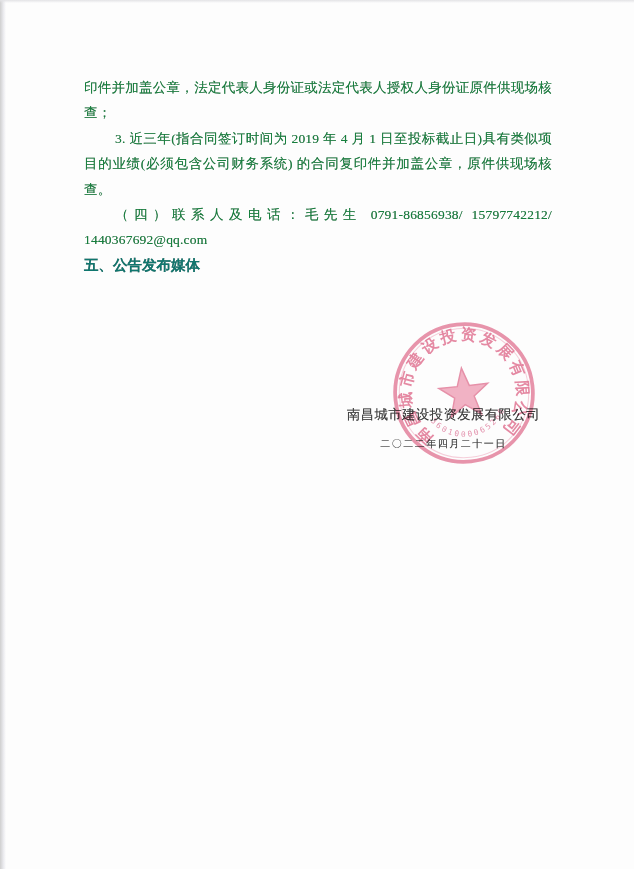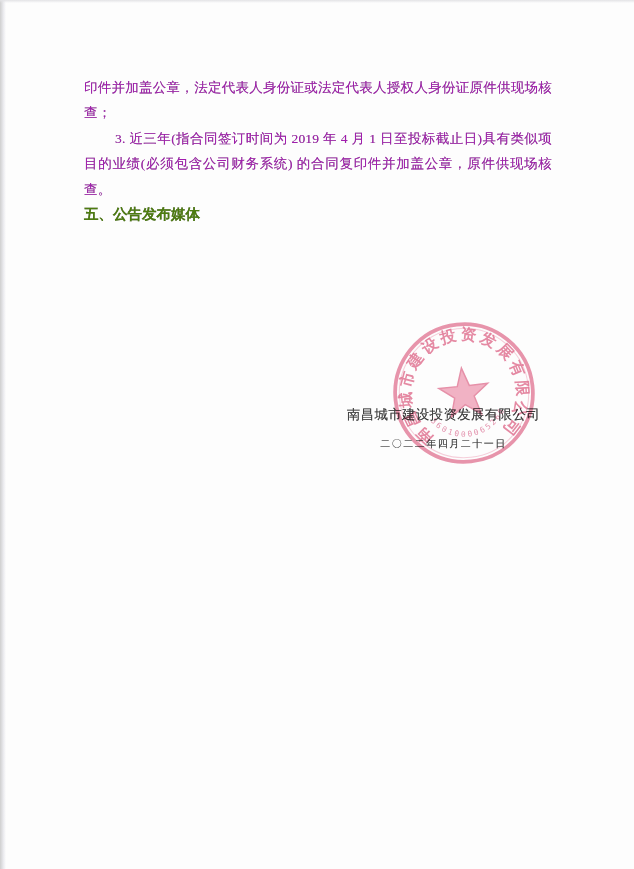--- a/index.html
+++ b/index.html
@@ -21,30 +21,30 @@
   }
   .content{
     position:absolute;left:84px;top:75px;width:468px;
   }
   .content p{
     margin:0;
     font-size:13.5px;
     line-height:25.4px;
     text-align:justify;
     letter-spacing:.2px;
-    color:#a21caf;
+    color:#15803d;
     text-shadow:0 0 .5px rgba(60,60,60,.55);
   }
   .content p.ind{text-indent:2.3em;font-family:Liberation Serif, serif;}
   .content h2{
     margin:0;
     font-size:14.5px;
     font-weight:700;
     line-height:25.4px;
-    color:#4d7c0f;
+    color:#0f766e;
     text-shadow:0 0 .5px rgba(40,40,40,.6);
   }
   .signature{
     position:absolute;top:405px;right:94px;
     text-align:center;
   }
   .signature .company{
     font-size:13.5px;line-height:20px;color:#3d3d3d;
     letter-spacing:.3px;
     text-shadow:0 0 .5px rgba(60,60,60,.55);
@@ -82,20 +82,21 @@
 </head>
 <body>
 
 <div class="page">
   <div class="scan-edge-left"></div>
   <div class="scan-edge-top"></div>
 
   <div class="content">
     <p class="body">印件并加盖公章，法定代表人身份证或法定代表人授权人身份证原件供现场核查；</p>
     <p class="body ind">3. 近三年(指合同签订时间为 2019 年 4 月 1 日至投标截止日)具有类似项目的业绩(必须包含公司财务系统) 的合同复印件并加盖公章，原件供现场核查。</p>
+    <p class="body ind">（四）联系人及电话：毛先生  0791-86856938/ 15797742212/ 1440367692@qq.com</p>
     <h2>五、公告发布媒体</h2>
   </div>
 
   <div class="signature">
     <div class="company">南昌城市建设投资发展有限公司</div>
     <div class="date">二〇二二年四月二十一日</div>
   </div>
 
   <svg class="seal" viewBox="0 0 140 140" xmlns="http://www.w3.org/2000/svg">
     <defs>

